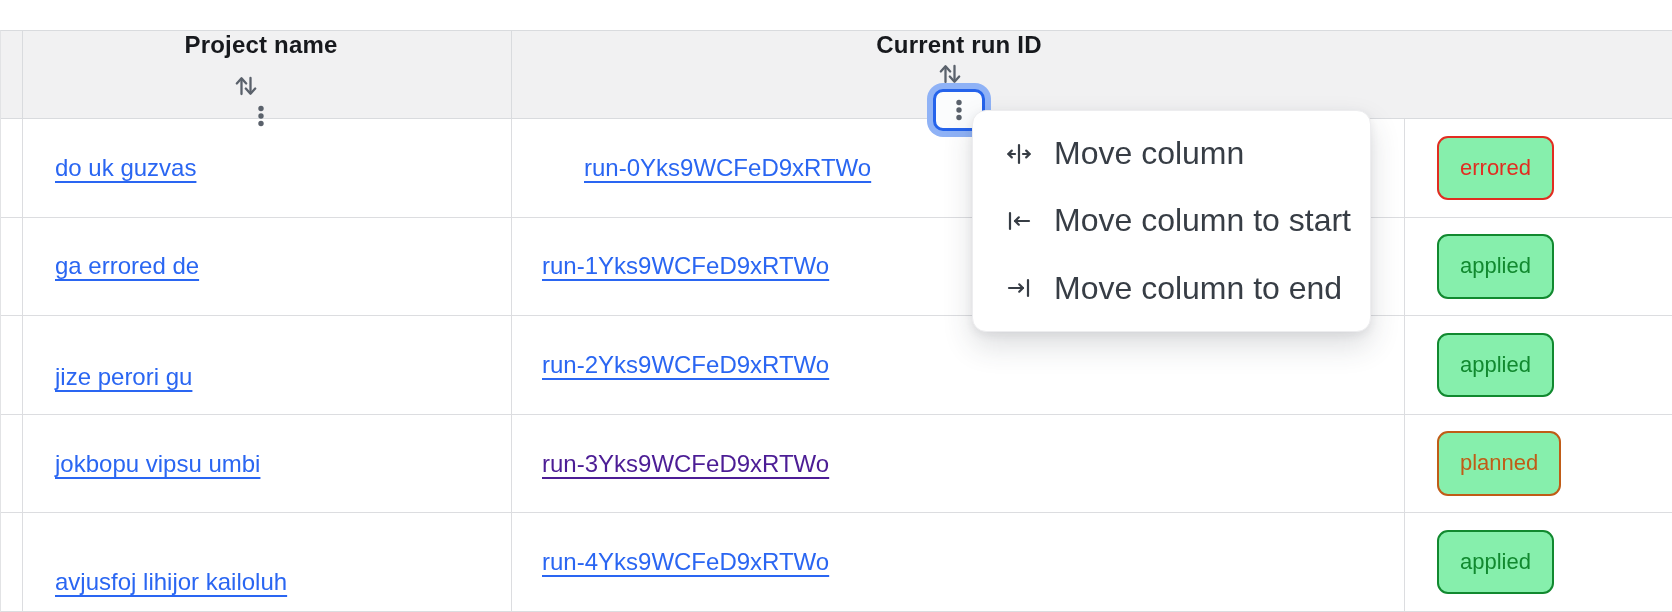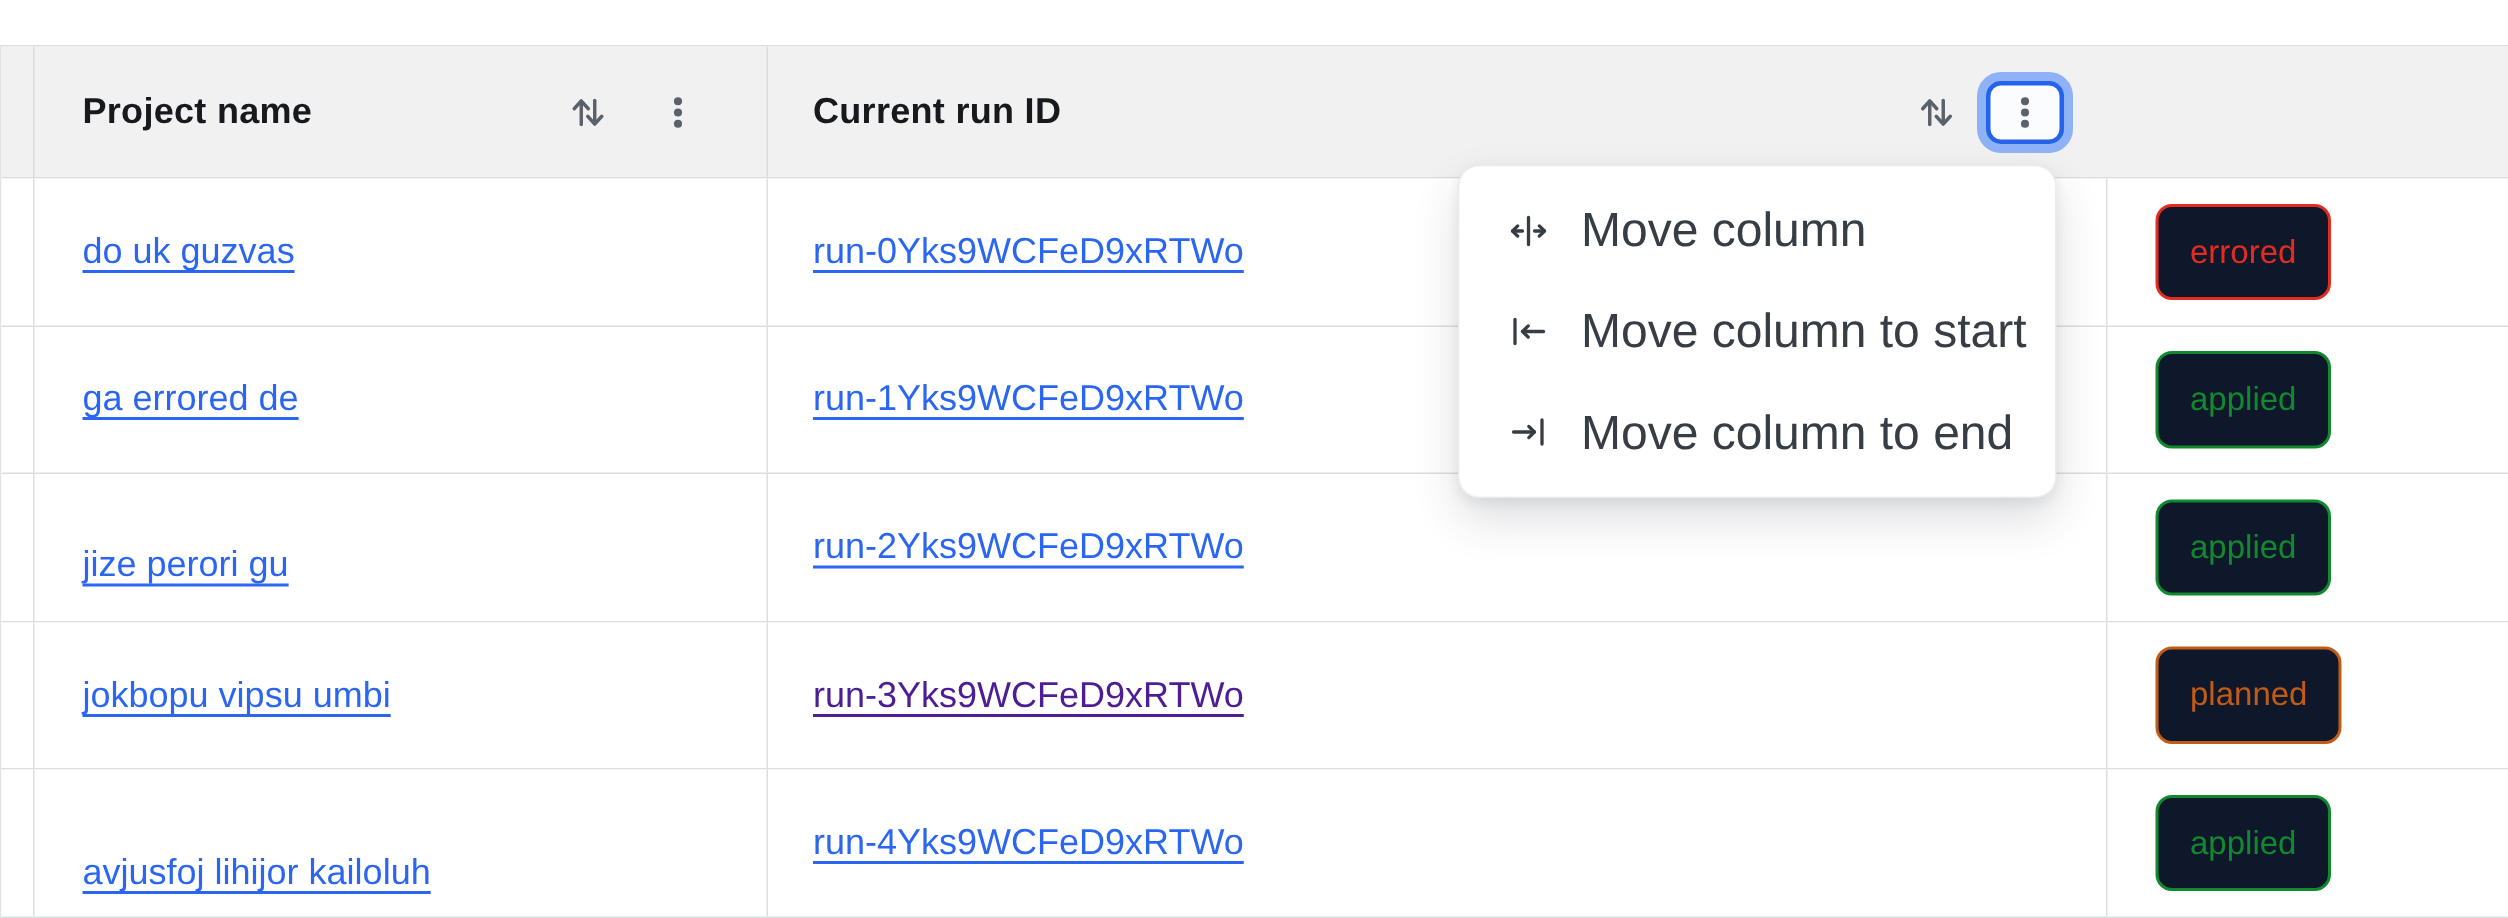--- a/index.html
+++ b/index.html
@@ -9,21 +9,21 @@
   .stage{position:absolute;inset:0;background:#fff;}
 
   
   .table{position:absolute;left:0;top:30px;width:1672px;
          border-top:1px solid #d9dbde;border-left:1px solid #e2e3e5;}
   .hdr,.row{display:grid;grid-template-columns:22px 489px 893px 268px;}
   .hdr{height:87px;background:#f1f1f2;border-bottom:1px solid #d9dbde;}
   .row{height:97.6px;background:#fff;border-bottom:1px solid #dcdde0;}
   .row-stub{height:5px;background:#fff;}
   .cell{display:flex;align-items:center;min-width:0;}
-  .hdr .cell{border-right:1px solid #d9dbde;}
+  .hdr .cell{border-right:1px solid #d9dbde;flex-direction:column;}
   .row .cell{border-right:1px solid #dcdde0;}
   .hdr .cell:last-child,.row .cell:last-child{border-right:none;}
   .pad{padding-left:32px;}
   .runid-pad{padding-left:30px;}
 
   .hdr-label{font-size:24px;font-weight:bold;color:#17191d;letter-spacing:.2px;
              white-space:nowrap;flex:1 1 auto;}
   .col-project{padding-right:44px;}
   .col-runid{padding-right:29px;}
   .col-status{padding-right:26px;}
@@ -37,21 +37,21 @@
   
   .kebab-focused{width:52px;height:42px;background:#fbfcfd;
      border:3px solid #2563eb;border-radius:10px;
      box-shadow:0 0 0 6px #8fb2f6;
      display:flex;align-items:center;justify-content:center;cursor:pointer;}
 
   
   a.cell-link{font-size:24px;color:#2a66f2;text-decoration:underline;
               text-underline-offset:5px;white-space:nowrap;cursor:pointer;}
   .badge{display:inline-flex;align-items:center;font-size:22px;line-height:1.2;
-         padding:17px 21px;border:2px solid;border-radius:11px;background:#0f172a;
+         padding:17px 21px;border:2px solid;border-radius:11px;background:#86efac;
          white-space:nowrap;}
 
   
   .menu{position:absolute;left:972px;top:110px;width:399px;height:222px;
         background:#fff;border:1px solid #ededef;border-radius:14px;
         box-shadow:0 14px 30px rgba(45,50,60,.16),0 3px 8px rgba(45,50,60,.08);
         display:flex;flex-direction:column;justify-content:center;
         padding:12px 0;box-sizing:border-box;gap:6px;z-index:5;}
   .menu-item{display:flex;align-items:center;height:66px;padding-left:31px;
              background:none;border:none;cursor:pointer;text-align:left;}
@@ -110,21 +110,21 @@
       </div>
 
     </div>
 
     <div class="row">
       <div class="cell"></div>
       <div class="cell pad">
           <a class="cell-link" style="color: rgb(42, 102, 242);">do uk guzvas</a>
         </div>
       <div class="cell runid-pad">
-          <a class="cell-link" style="color: rgb(42, 102, 242);">run-0Yks9WCFeD9xRTWo</a>
+          <a class="cell-link" style="color: rgb(42, 102, 242); margin-left: 42px;">run-0Yks9WCFeD9xRTWo</a>
         </div>
       <div class="cell pad">
           <span class="badge" style="color: rgb(225, 45, 33); border-color: rgb(225, 45, 33);">errored</span>
         </div>
     </div>
 
     <div class="row">
       <div class="cell"></div>
       <div class="cell pad">
           <a class="cell-link" style="color: rgb(42, 102, 242);">ga errored de</a>

